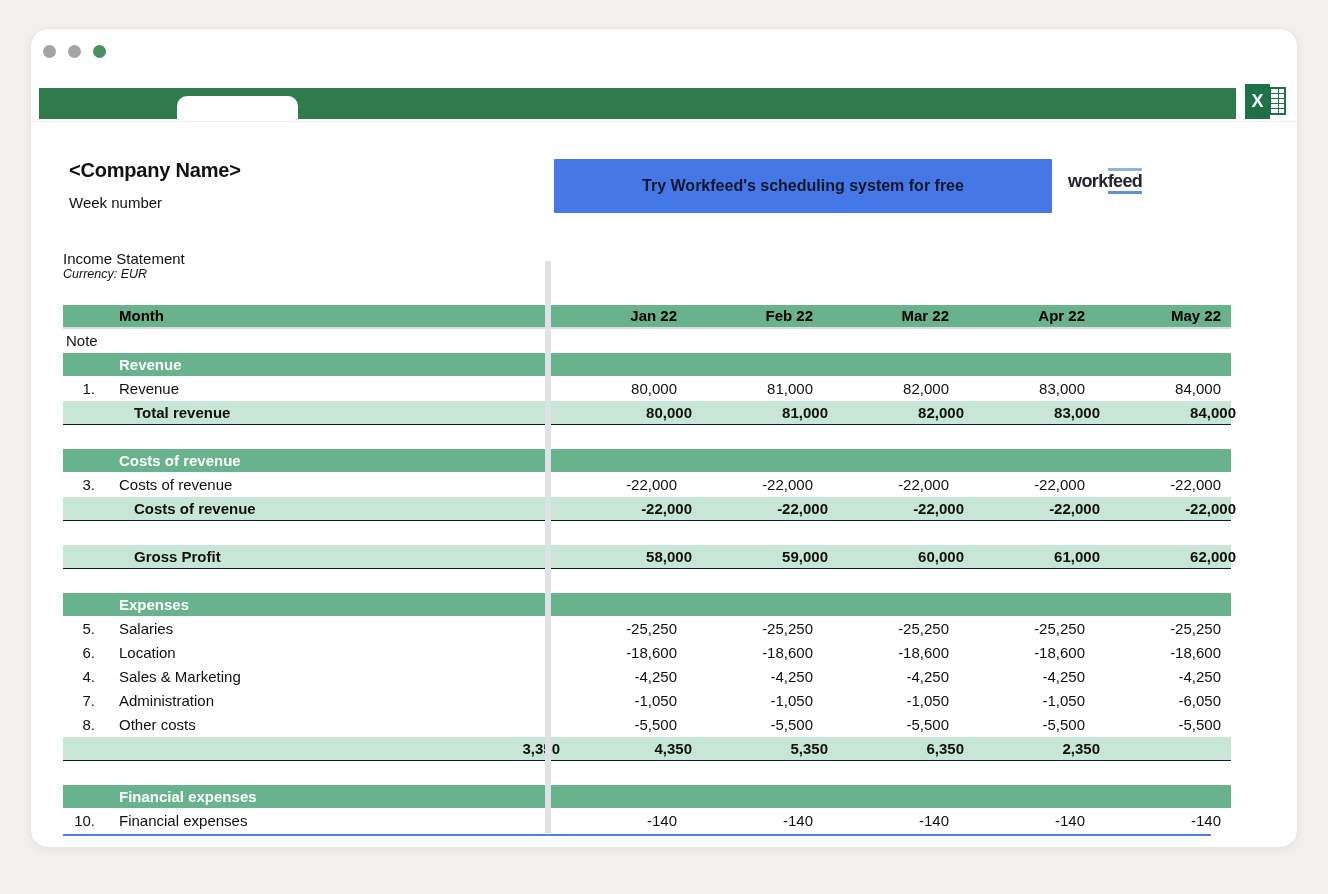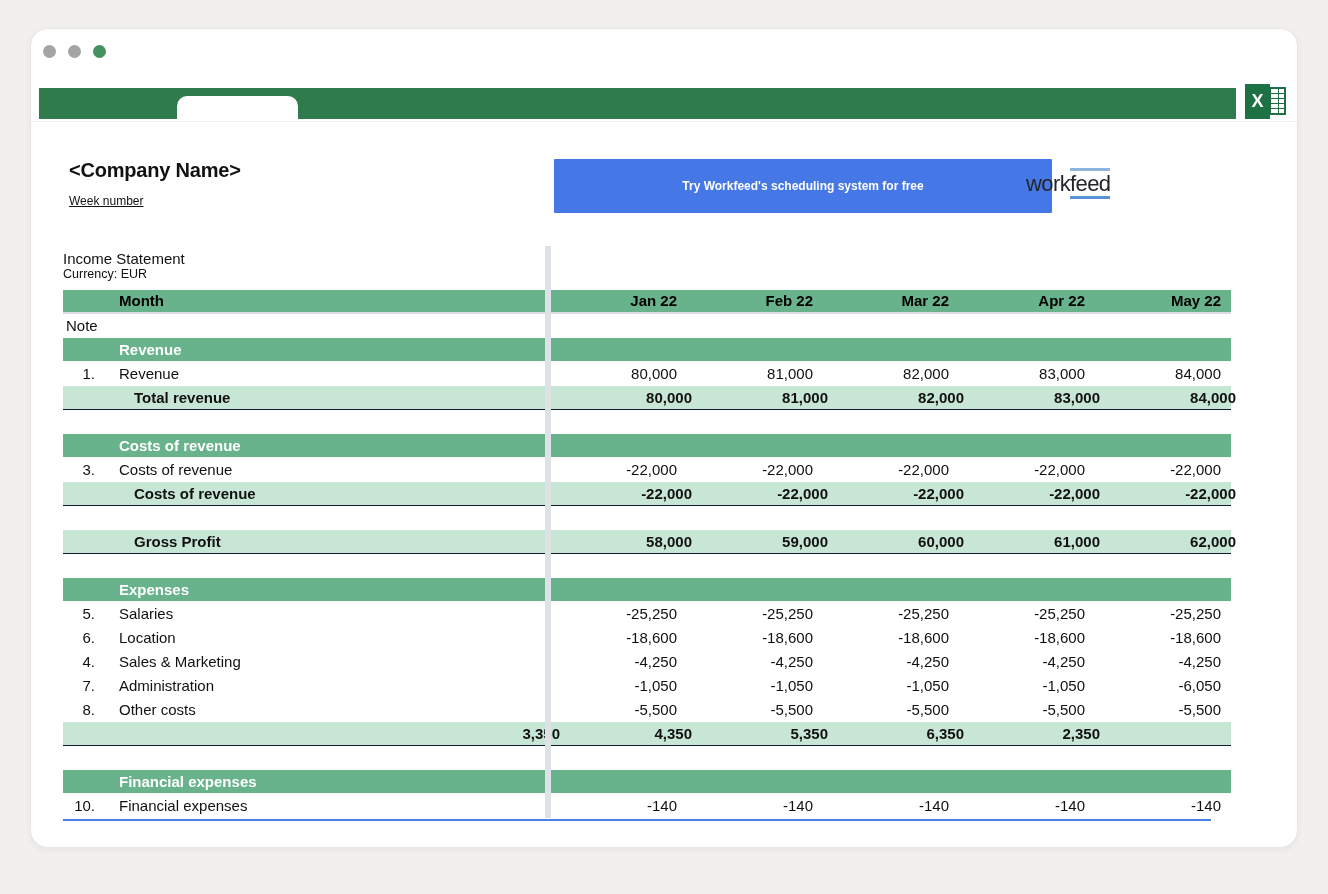--- a/index.html
+++ b/index.html
@@ -51,34 +51,34 @@
     border:2px solid #1e7145;
   }
   .xl .xl-x {
     position:absolute; left:0; top:0; width:25px; height:35px;
     background:#1e7145; color:#fff;
     display:flex; align-items:center; justify-content:center;
     font-weight:bold; font-size:18px;
   }
   
   .company   { position:absolute; left:38px; top:130px; font-size:20px; font-weight:bold; letter-spacing:-0.2px; }
-  .week      { position:absolute; left:38px; top:165px; font-size:12px;text-decoration:underline; }
+  .week      { position:absolute; left:38px; top:165px; font-size:15px; }
   .cta {
     position:absolute; left:523px; top:130px; width:498px; height:54px;
-    background:#4577e7; color:#ffffff;
+    background:#4577e7; color:#0f172a;
     display:flex; align-items:center; justify-content:center;
-    font-size:12px; font-weight:bold;
+    font-size:16px; font-weight:bold;
     border:none; cursor:pointer; border-radius:1px;
   }
-  .logo { position:absolute; left:995px; top:142px; font-size:22px; font-weight:400; color:#23252b; letter-spacing:-0.6px; cursor:pointer; }
+  .logo { position:absolute; left:1037px; top:142px; font-size:18px; font-weight:700; color:#23252b; letter-spacing:-0.6px; cursor:pointer; }
   .logo .lg2 { border-top:3px solid #8fb4e0; border-bottom:3px solid #5b93d8; }
   
   .sheet { position:absolute; left:32px; top:222px; width:1168px; }
   .sheet-title { font-size:15px; font-weight:normal; line-height:1.05; }
-  .sheet-sub   { font-size:12.5px; margin-bottom:9px; }
+  .sheet-sub   { font-size:12.5px; font-style:italic; margin-bottom:24px; }
   .tbl { position:relative; }
   .col-divider {
     position:absolute; left:482px; top:-44px; width:6px; height:572px;
     background:#dee1e6; z-index:3;
   }
   .row {
     display:grid;
     grid-template-columns:48px 434px 6px 136px 136px 136px 136px 136px;
     height:24px; align-items:center;
     font-size:15px;

